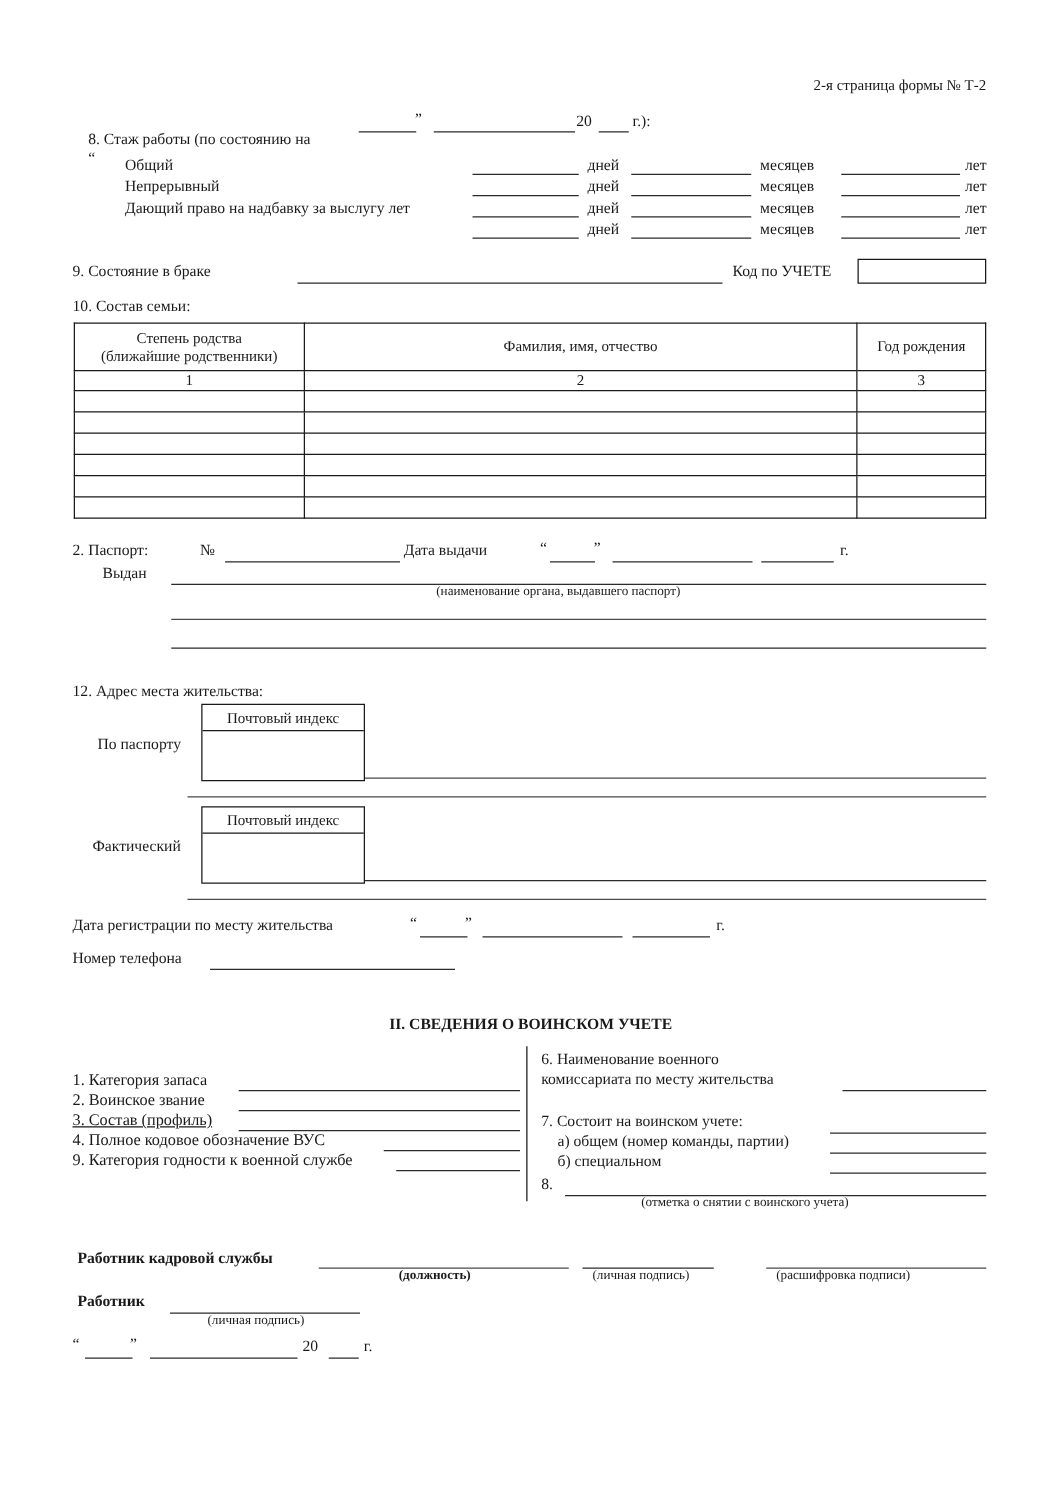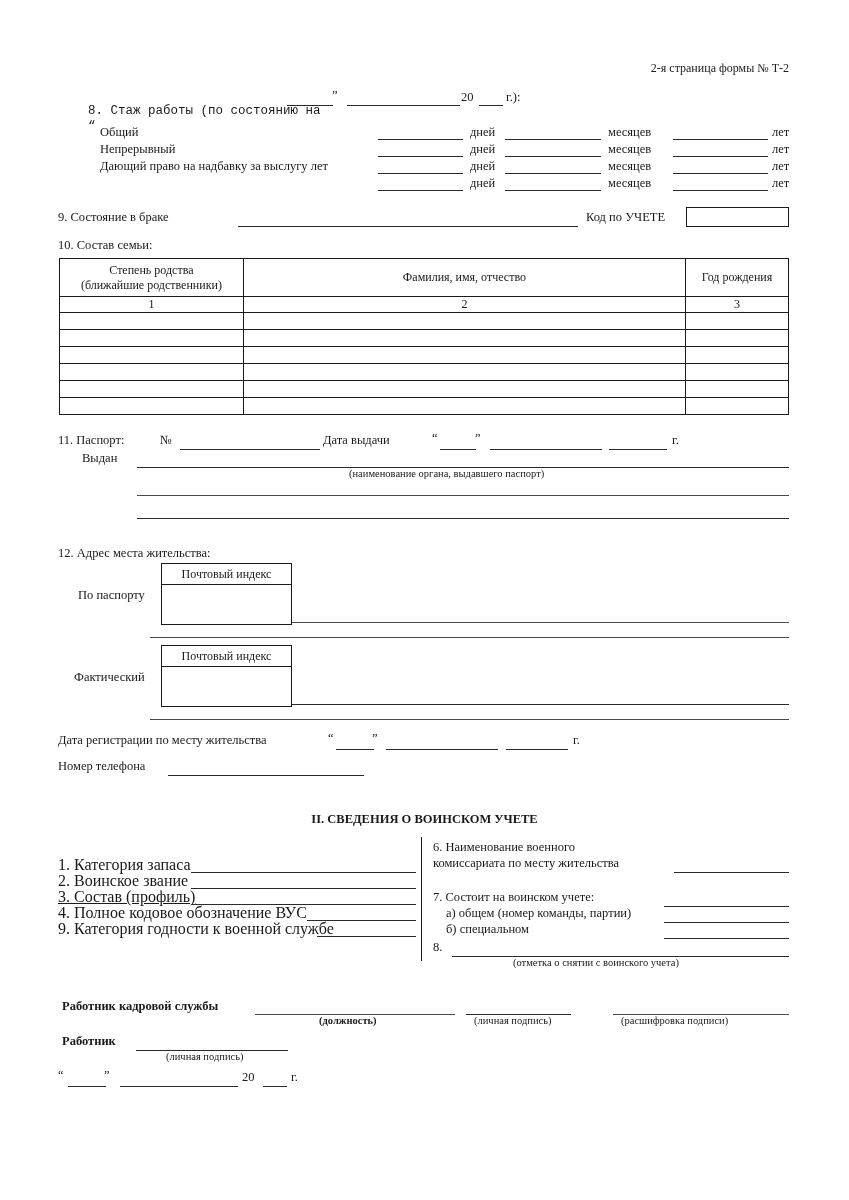--- a/index.html
+++ b/index.html
@@ -19,21 +19,21 @@
   .abs { position: absolute; }
   .txt { font-size: 12.5px; line-height: 1.15; white-space: pre; }
   .txt-sm { font-size: 10.5px; line-height: 1.1; white-space: pre; }
   .rule { position:absolute; border-bottom: 1.4px solid #2b2b2b; height:0; }
   .rule-thin { position:absolute; border-bottom: 1.1px solid #4a4a4a; height:0; }
 
   
   #form-header { top: 62px; right: 60px; text-align: right; font-size: 12px; }
 
   
-  #sec8-title { left: 58px; top: 90px; font-family: Liberation Mono, monospace; }
+  #sec8-title { left: 58px; top: 90px; }
   #exp-rows { position:absolute; left:0; top:0; width:100%; }
   .exp-row { position: absolute; left: 0; width: 742px; height: 17px; }
   .exp-row .lab { position:absolute; left: 100px; top: 0; font-size: 12.5px; white-space: pre; }
   .exp-row .u1 { position:absolute; left: 378px; width: 85px; top: 14px; border-bottom: 1.4px solid #2b2b2b; }
   .exp-row .w1 { position:absolute; left: 470px; top: 0; font-size: 12.5px; }
   .exp-row .u2 { position:absolute; left: 505px; width: 96px; top: 14px; border-bottom: 1.4px solid #2b2b2b; }
   .exp-row .w2 { position:absolute; left: 608px; top: 0; font-size: 12.5px; }
   .exp-row .u3 { position:absolute; left: 673px; width: 95px; top: 14px; border-bottom: 1.4px solid #2b2b2b; }
   .exp-row .w3 { position:absolute; left: 772px; top: 0; font-size: 12.5px; }
 
@@ -101,21 +101,21 @@
   #regdate-month { left: 386px; top: 749px; width: 112px; }
   #regdate-year { left: 506px; top: 749px; width: 62px; }
   #regdate-g { left: 573px; top: 733px; }
   #phone-label { left: 58px; top: 759px; }
   #phone-line { left: 168px; top: 775px; width: 196px; }
 
   
   #sec2-title { left: 0; top: 812px; width: 849px; text-align:center; font-weight: bold; font-size: 12.5px; }
   #mil-divider { position:absolute; left: 421px; top: 837px; width: 0; height: 124px; border-left: 1.3px solid #1a1a1a; }
 
-  .mil-l-label { position:absolute; font-size: 16px; white-space: pre; left: 58px; }
+  .mil-l-label { position:absolute; font-size: 13px; white-space: pre; left: 58px; }
   .mil-l-line  { position:absolute; border-bottom: 1.4px solid #2b2b2b; }
   .mil-r-label { position:absolute; font-size: 12.5px; white-space: pre; }
   .mil-r-line  { position:absolute; border-bottom: 1.4px solid #2b2b2b; }
 
   #mil1-label { top: 856px; }
   #mil1-line  { left: 191px; top: 872px; width: 225px; }
   #mil2-label { top: 872px; }
   #mil2-line  { left: 191px; top: 888px; width: 225px; }
   #mil3-label { top: 888px; text-decoration: underline; }
   #mil3-line  { left: 191px; top: 904px; width: 225px; }
@@ -262,21 +262,21 @@
       <td></td>
     </tr>
     <tr class="emptyrow">
       <td></td>
       <td></td>
       <td></td>
     </tr>
   </tbody>
     </table>
 
-  <div class="abs txt" id="sec11-label">11. Паспорт:</div>
+  <div class="abs txt" id="sec11-label">2. Паспорт:</div>
   <div class="abs txt" id="pass-no-label">№</div>
   <div class="rule" id="pass-no-line"></div>
   <div class="abs txt" id="pass-date-label">Дата выдачи</div>
   <div class="abs txt" id="pass-q1">“</div>
   <div class="rule" id="pass-day-line"></div>
   <div class="abs txt" id="pass-q2">”</div>
   <div class="rule" id="pass-month-line"></div>
   <div class="rule" id="pass-year-line"></div>
   <div class="abs txt" id="pass-g">г.</div>
   <div class="abs txt" id="vydan-label">Выдан</div>

